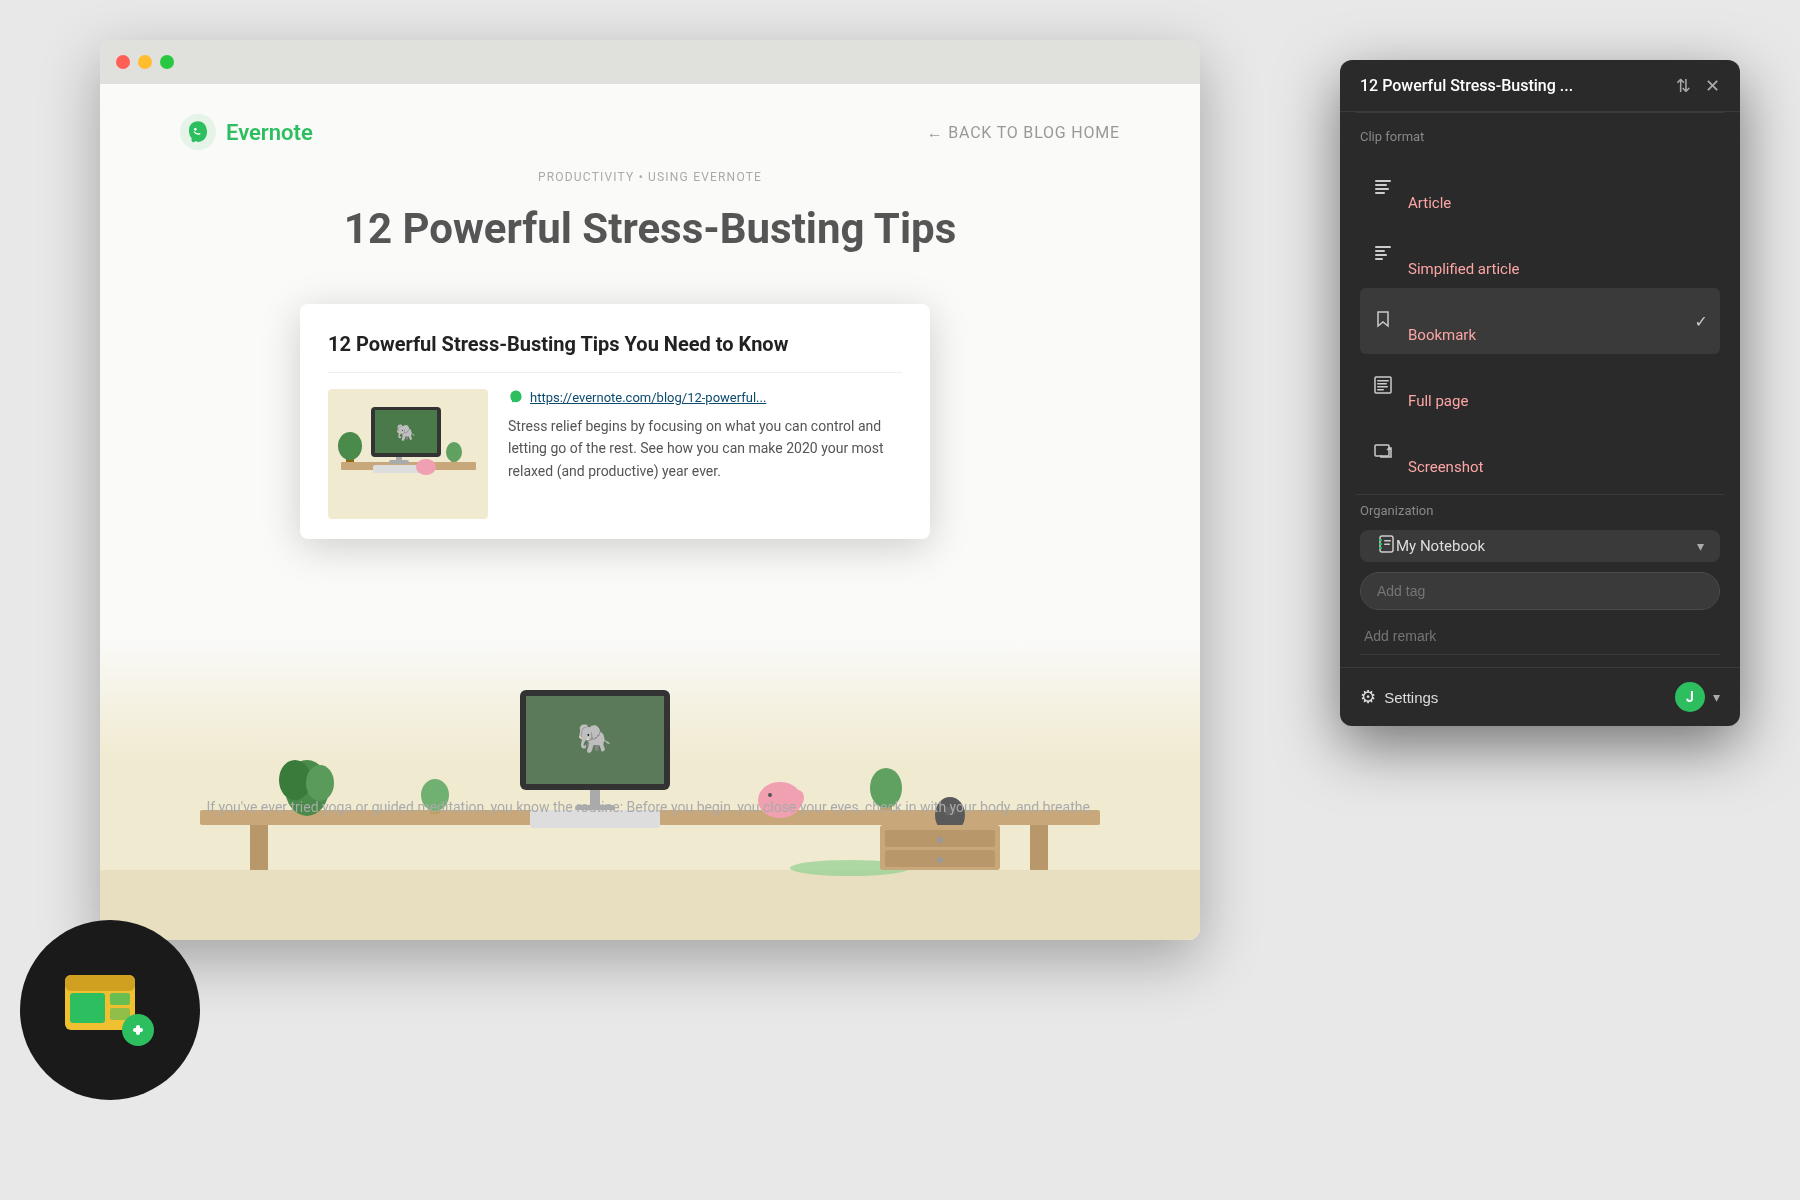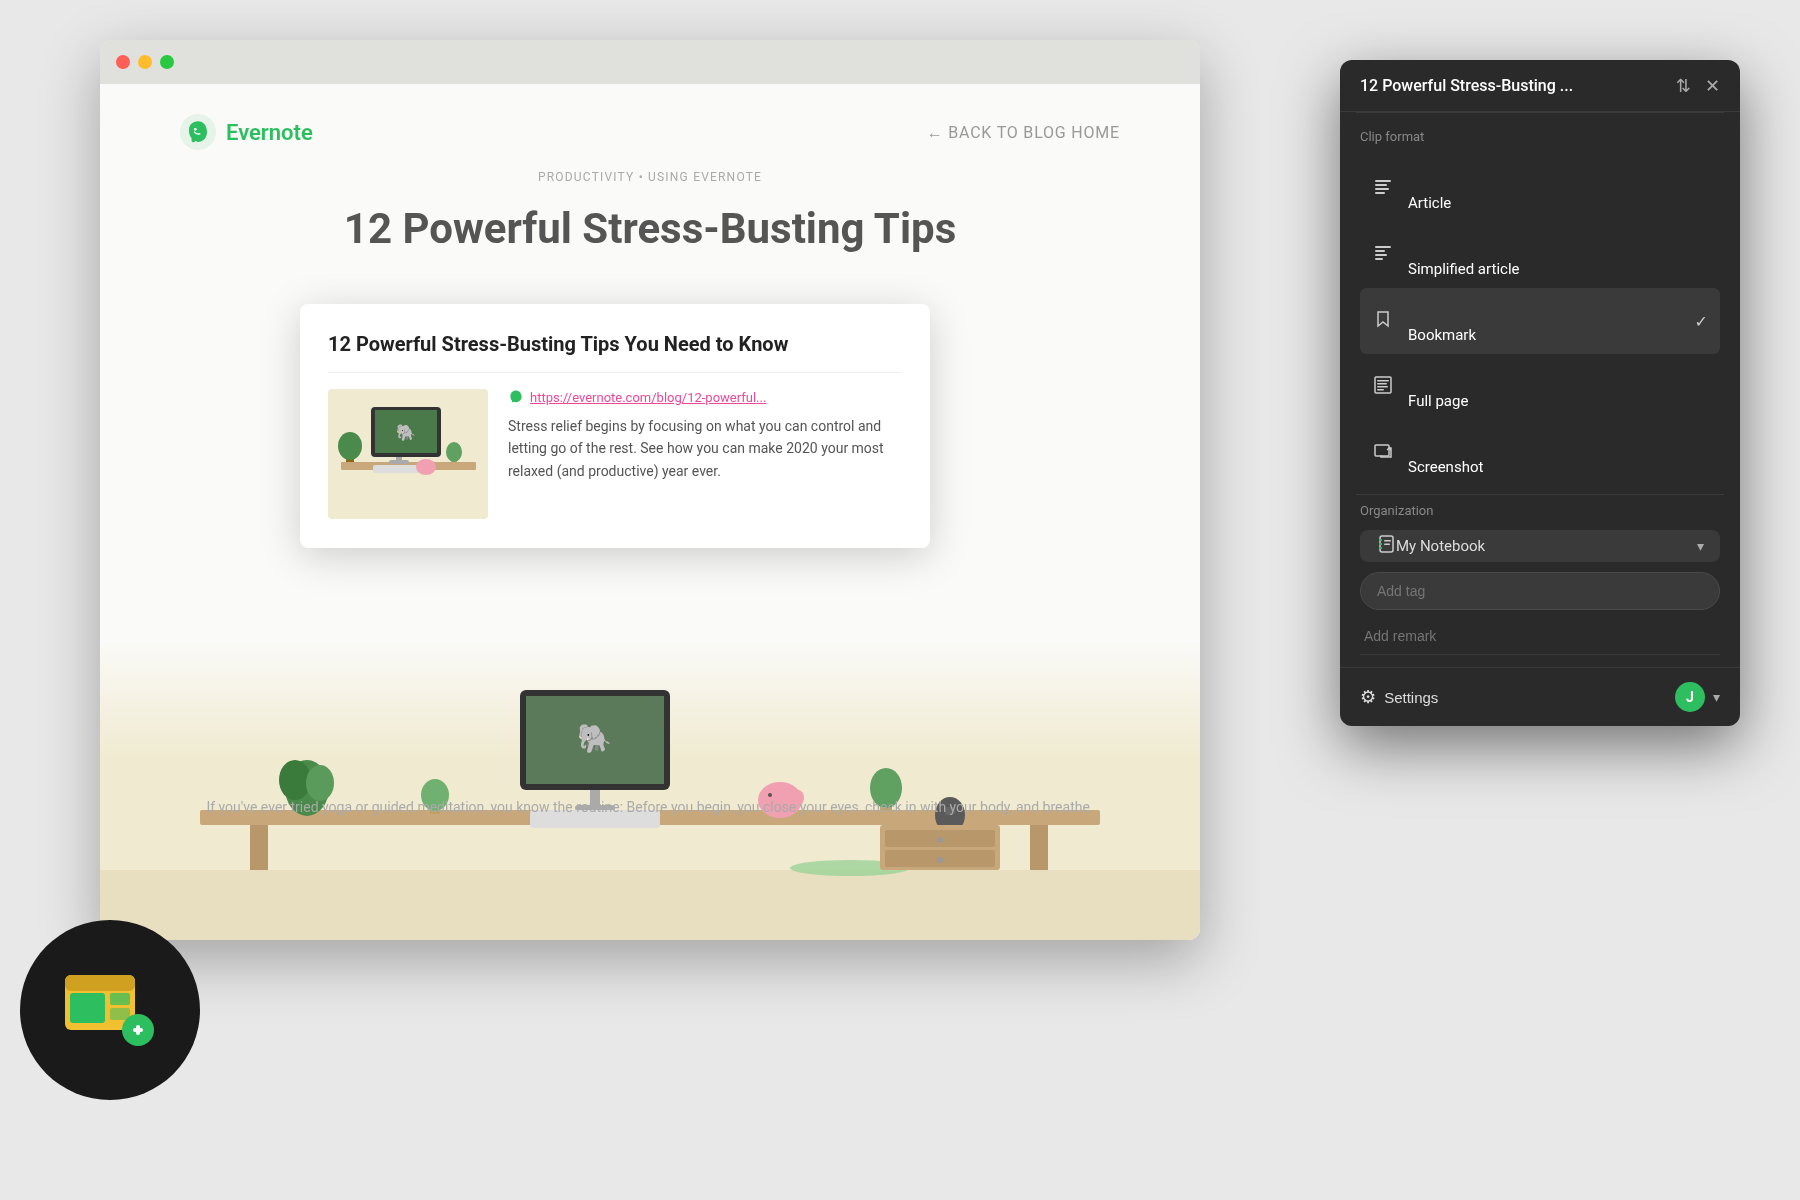--- a/index.html
+++ b/index.html
@@ -105,21 +105,21 @@
 
     
     .preview-card {
       position: absolute;
       top: 220px;
       left: 200px;
       width: 630px;
       background: #fff;
       border-radius: 8px;
       box-shadow: 0 8px 40px rgba(0,0,0,0.18);
-      padding: 28px 28px 29px 28px;
+      padding: 28px 28px 20px 28px;
       z-index: 10;
     }
 
     .preview-card-title {
       font-size: 20px;
       font-weight: 700;
       color: #222;
       margin-bottom: 16px;
       padding-bottom: 16px;
       border-bottom: 1px solid #eee;
@@ -143,21 +143,21 @@
     }
 
     .preview-card-content {
       flex: 1;
     }
 
     .preview-card-url {
       display: flex;
       align-items: center;
       gap: 6px;
-      color: #ec4899;
+      color: #0c4a6e;
       font-size: 13px;
       margin-bottom: 10px;
       text-decoration: underline;
     }
 
     .preview-card-description {
       font-size: 14px;
       color: #555;
       line-height: 1.6;
     }
@@ -264,21 +264,21 @@
     }
 
     .format-option-icon {
       color: #ccc;
       font-size: 18px;
       width: 22px;
       text-align: center;
     }
 
     .format-option-label {
-      color: #ffffff;
+      color: #fca5a5;
       font-size: 15px;
       flex: 1;
       margin-top: 28px;
     }
 
     .format-check {
       color: #ccc;
       font-size: 16px;
     }
 

